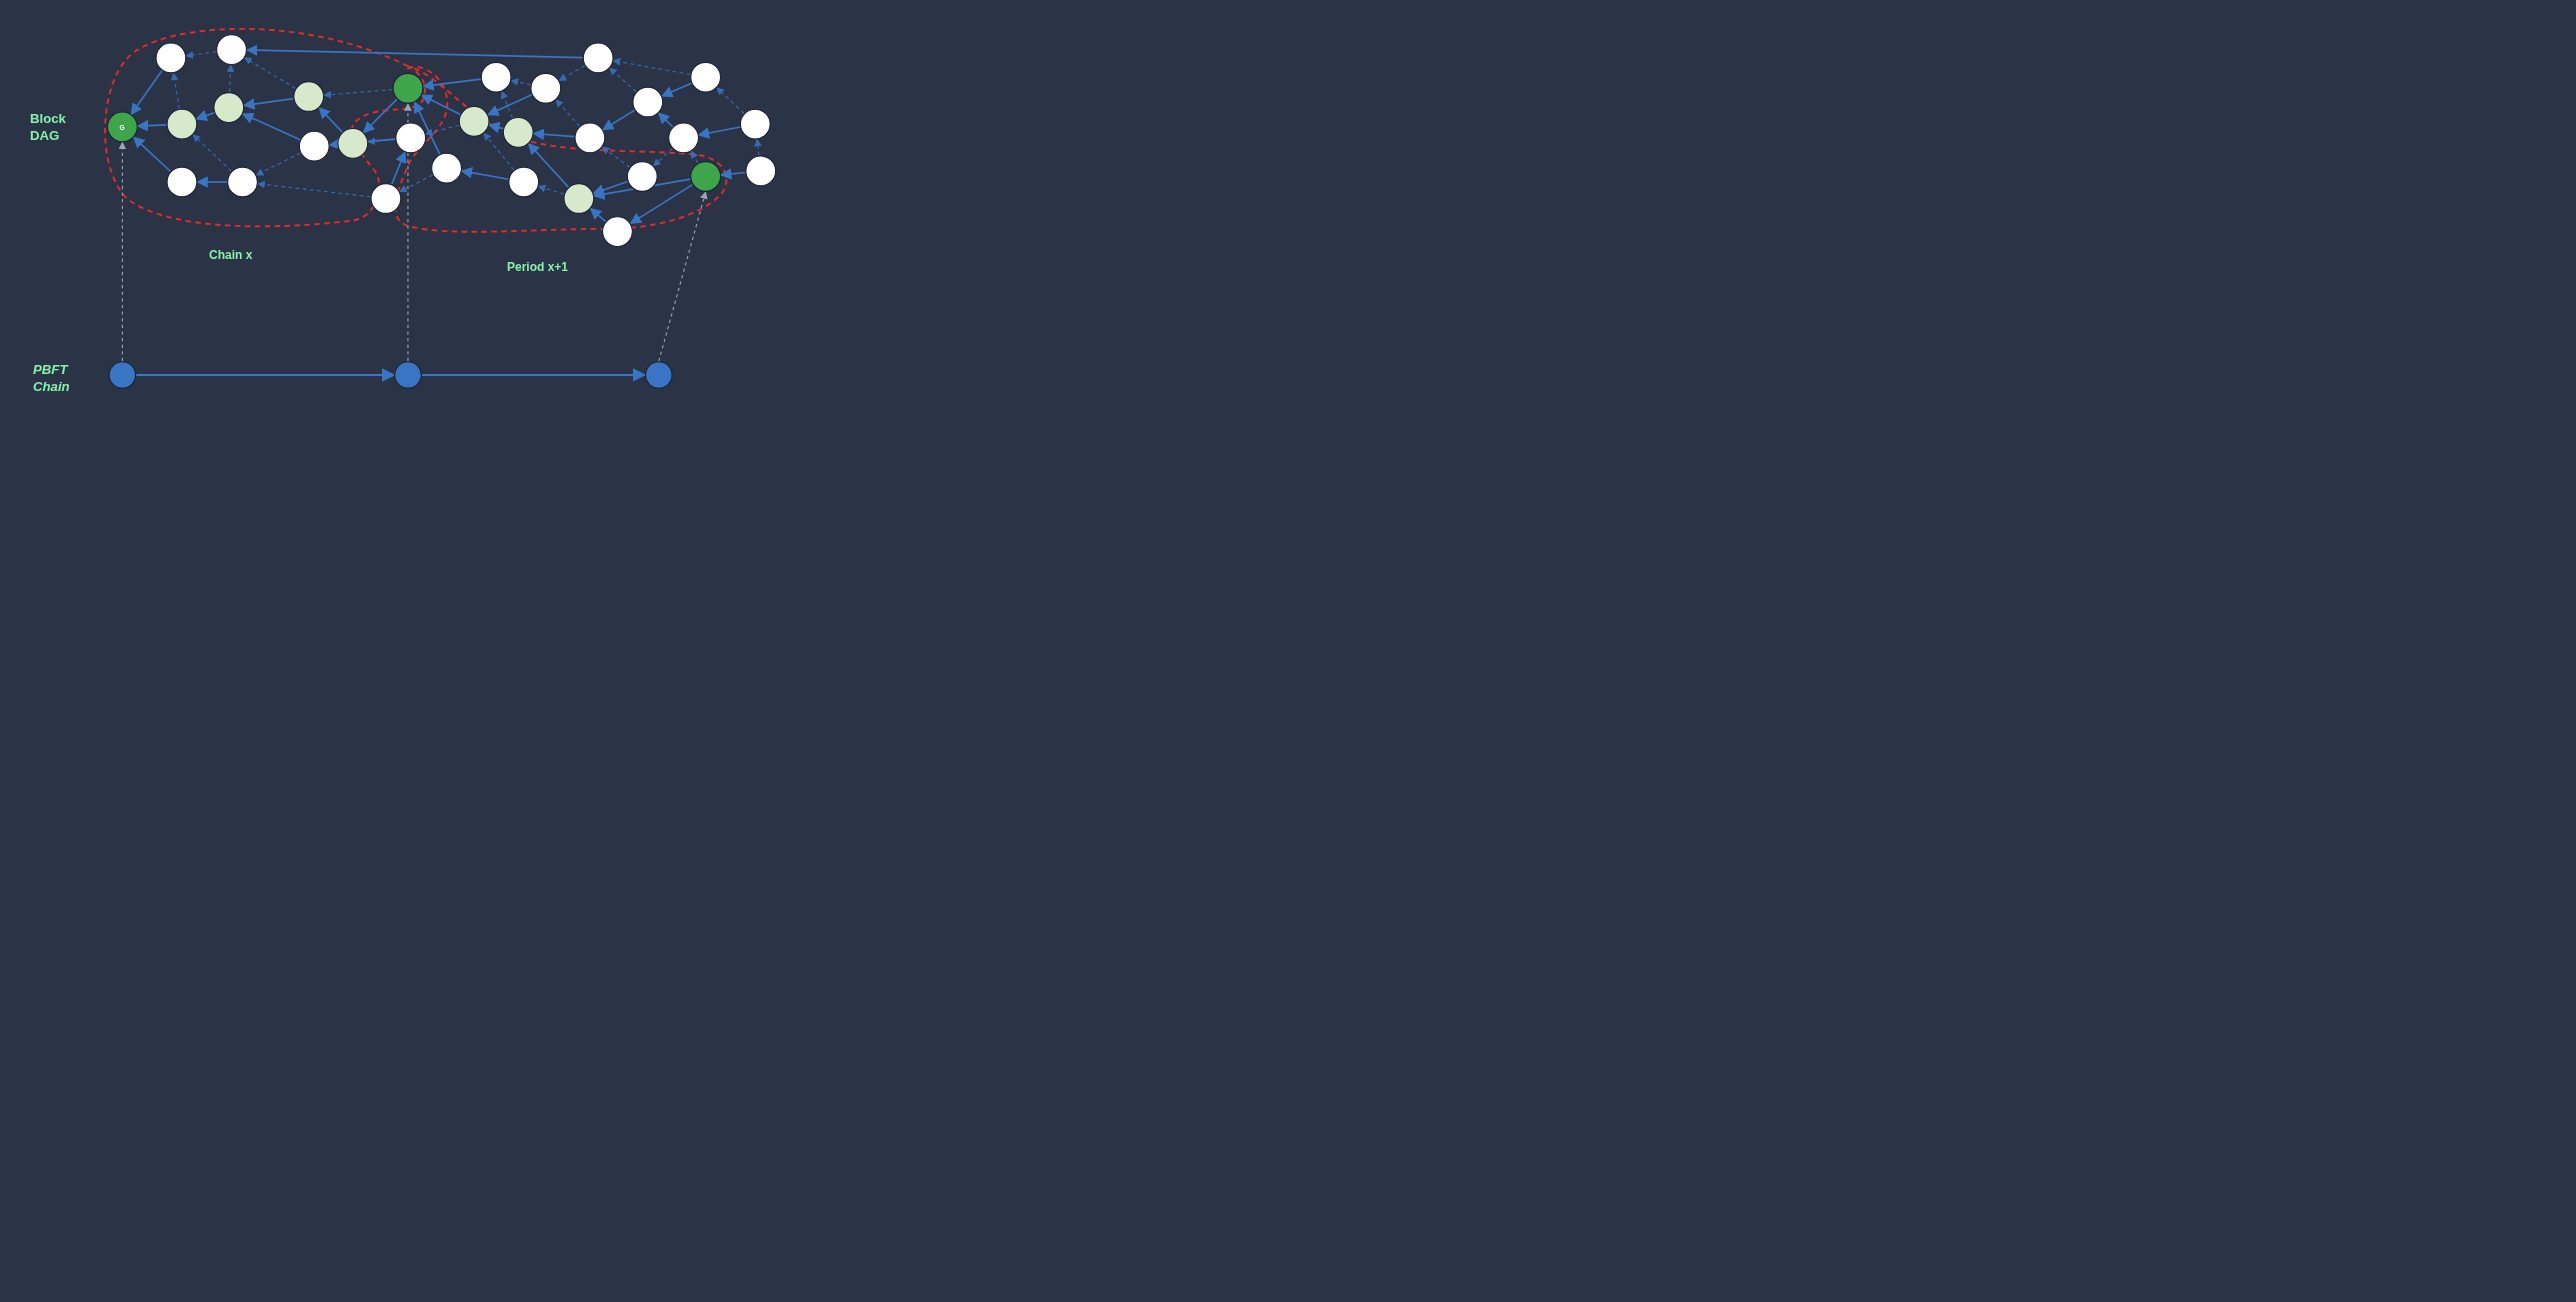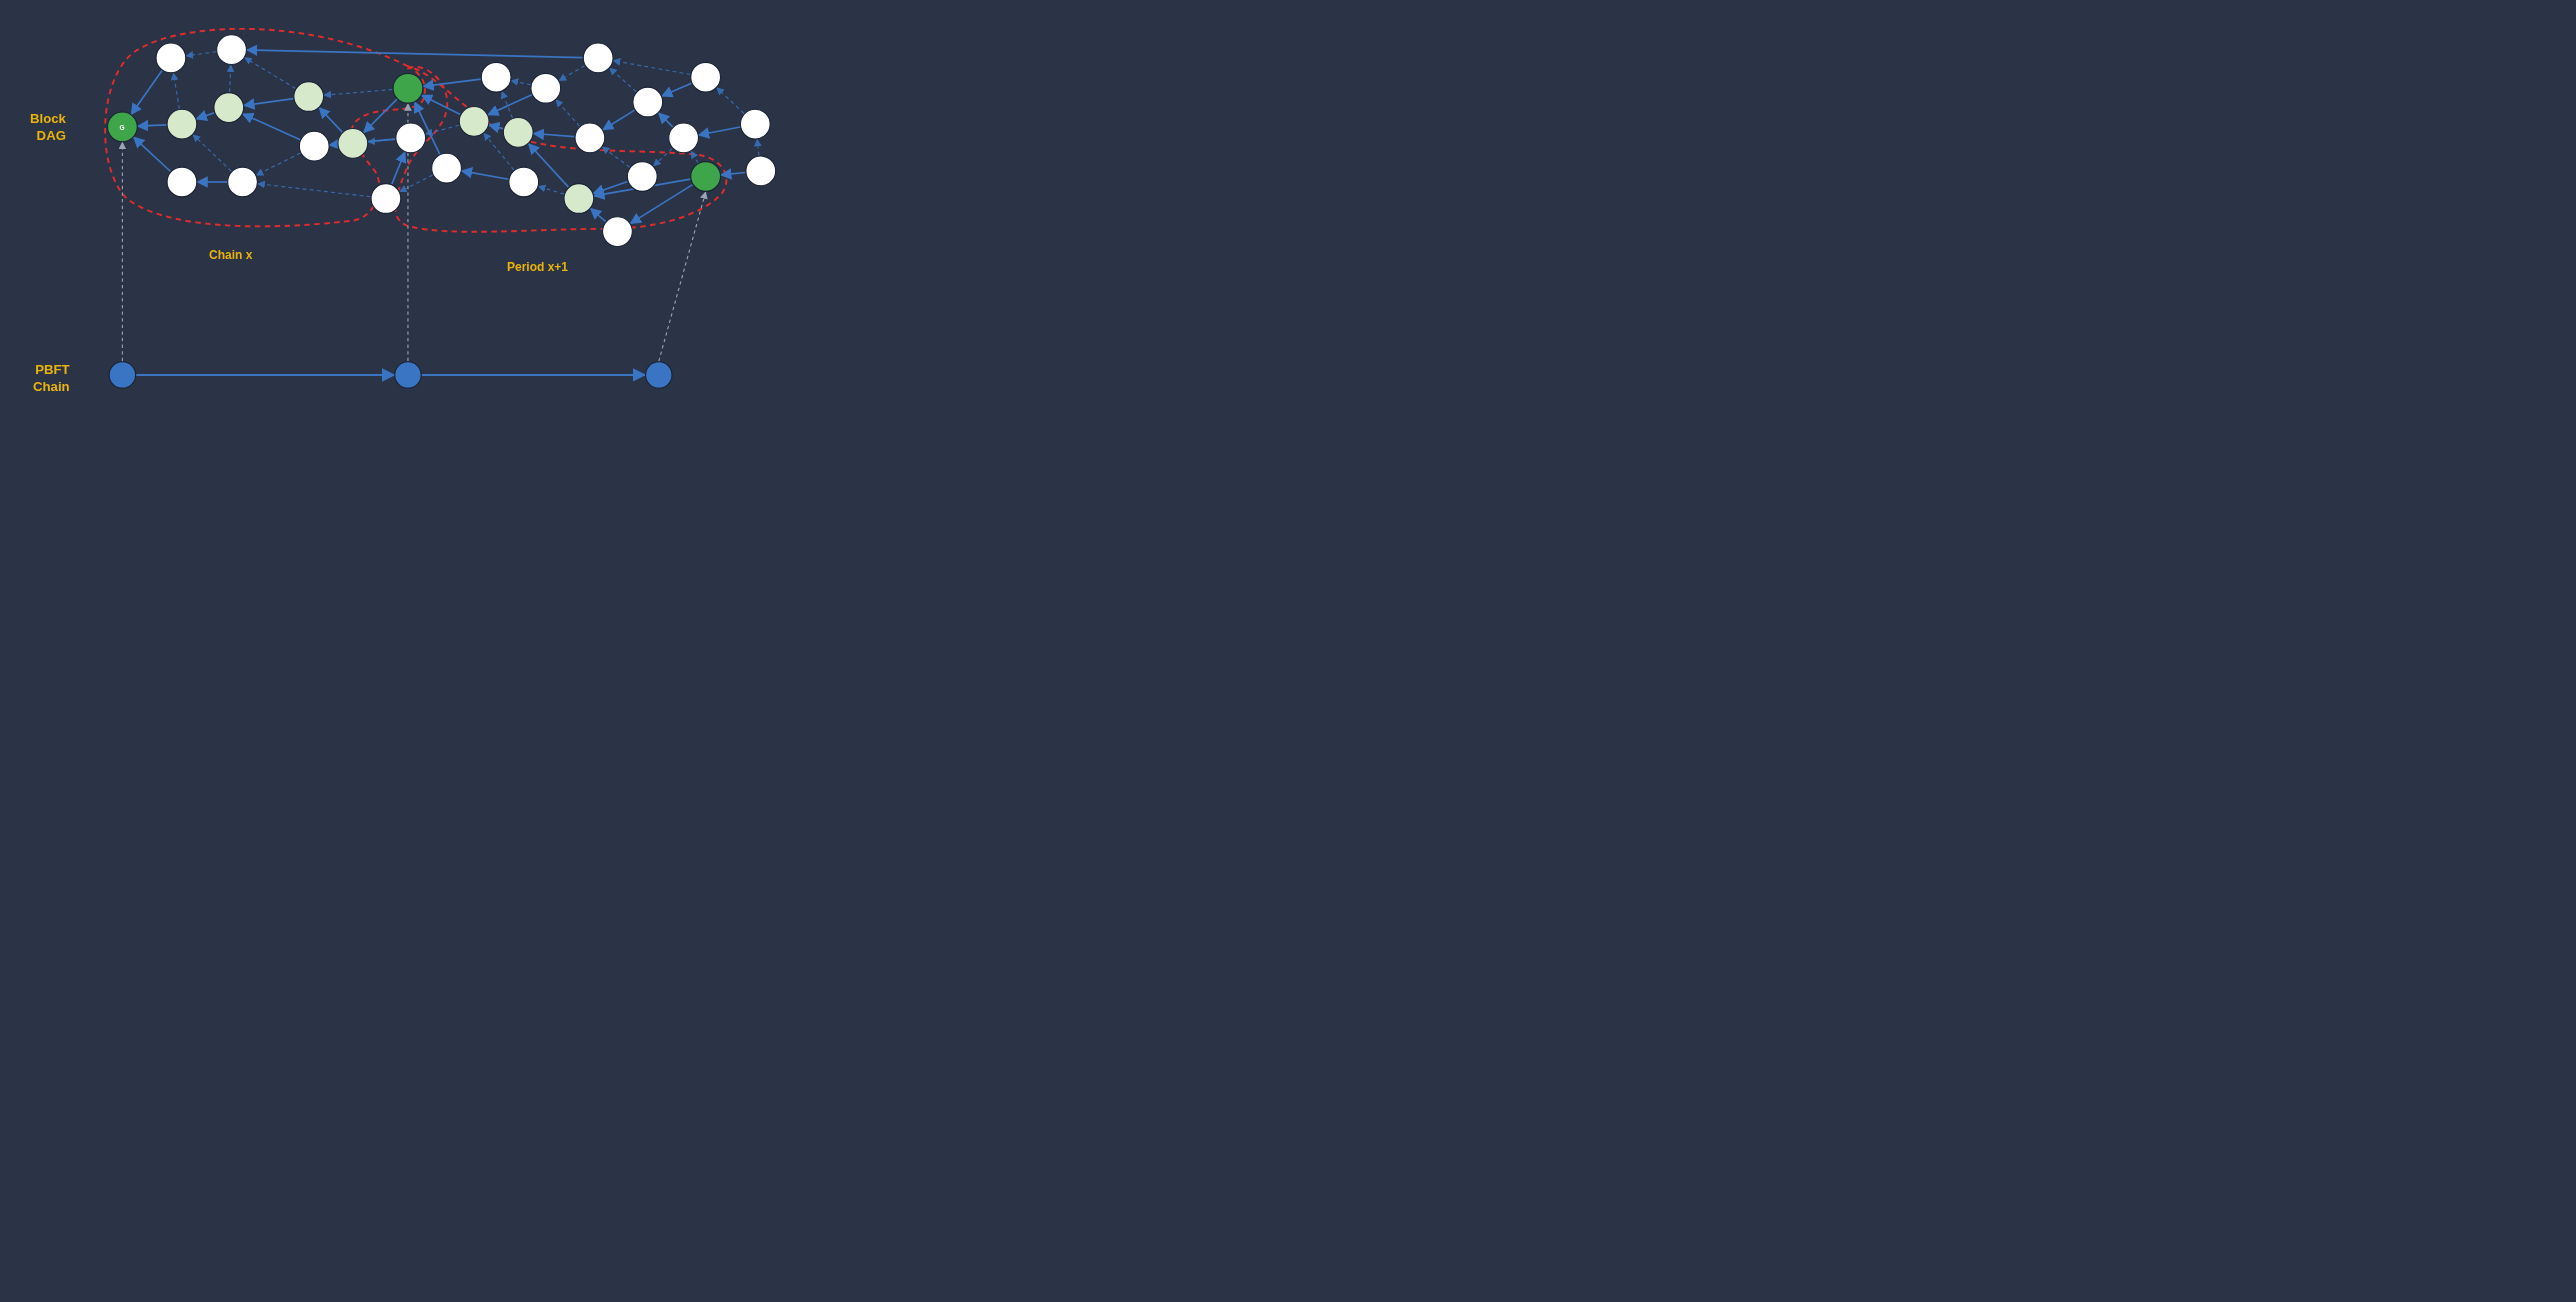--- a/index.html
+++ b/index.html
@@ -14,23 +14,23 @@
     width: 849px;
     height: 429px;
   }
   svg {
     position: absolute;
     top: 0;
     left: 0;
   }
   .label {
     position: absolute;
-    color: #eab308;
+    color: #86efac;
     font-weight: 600;
-    text-align: right;
+    text-align: left;
     line-height: 1.3;
     white-space: pre;
   }
   .node-label {
     position: absolute;
     color: #fff;
     font-size: 6.6px;
     transform: translate(-50%, -50%);
     font-weight: 700;
     pointer-events: none;
@@ -148,21 +148,21 @@
         <circle cx="1240" cy="250" r="27" fill="#ffffff" stroke="#1a2233" stroke-width="2"></circle>
         <circle cx="1280" cy="320" r="27" fill="#3fa54a" stroke="#1a2233" stroke-width="2"></circle>
         <circle cx="1280" cy="140" r="27" fill="#ffffff" stroke="#1a2233" stroke-width="2"></circle>
         <circle cx="1370" cy="225" r="27" fill="#ffffff" stroke="#1a2233" stroke-width="2"></circle>
         <circle cx="1380" cy="310" r="27" fill="#ffffff" stroke="#1a2233" stroke-width="2"></circle>
       </g>
   </svg>
 
   <div class="label" id="lbl-block-dag" style="left: 30px; top: 110px; font-size: 13.2px;">Block
 DAG</div>
-  <div class="label" id="lbl-pbft-chain" style="left: 33px; top: 361px; font-size: 13.2px;">PBFT
+  <div class="label" id="lbl-pbft-chain" style="left: 33px; top: 361px; font-size: 13.2px; font-style: italic;">PBFT
 Chain</div>
   <div class="label" id="lbl-period-x" style="left: 209px; top: 248px; font-size: 12px;">Chain x</div>
   <div class="label" id="lbl-period-x1" style="left: 507px; top: 248px; font-size: 12px; margin-top: 12px;">Period x+1</div>
   <div id="node-labels">
       <div class="node-label" style="left: 122px; top: 127px;">G</div>
     </div>
 </div>
 
 
 </body></html>

